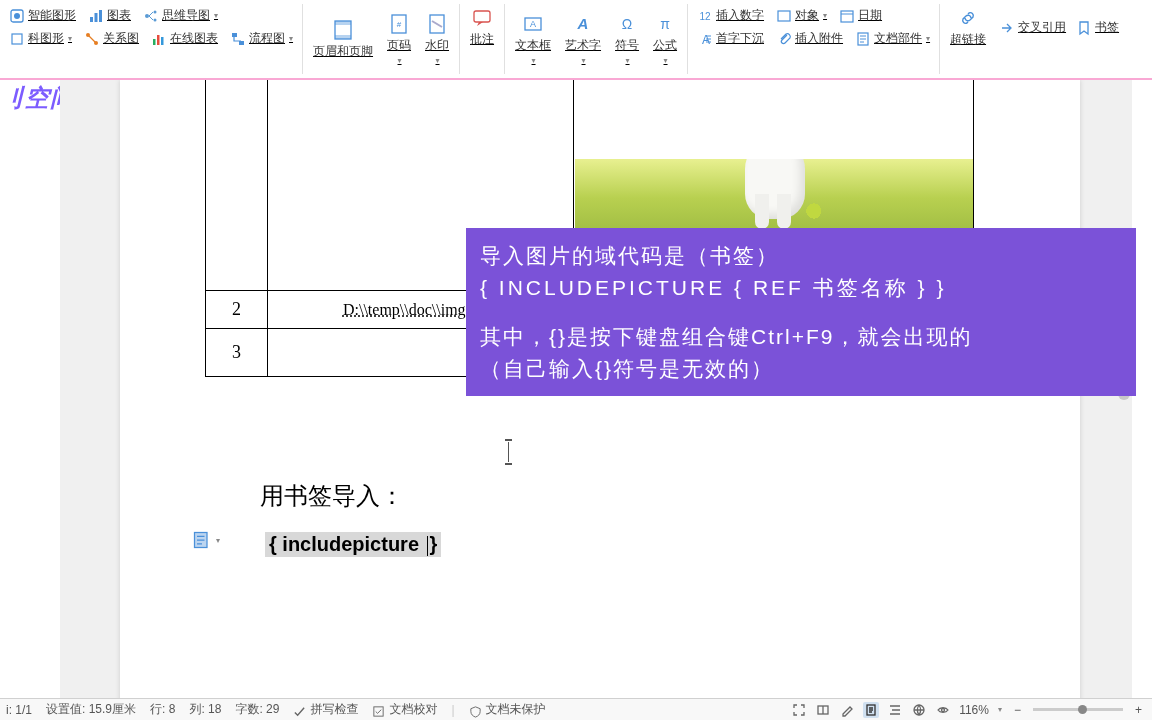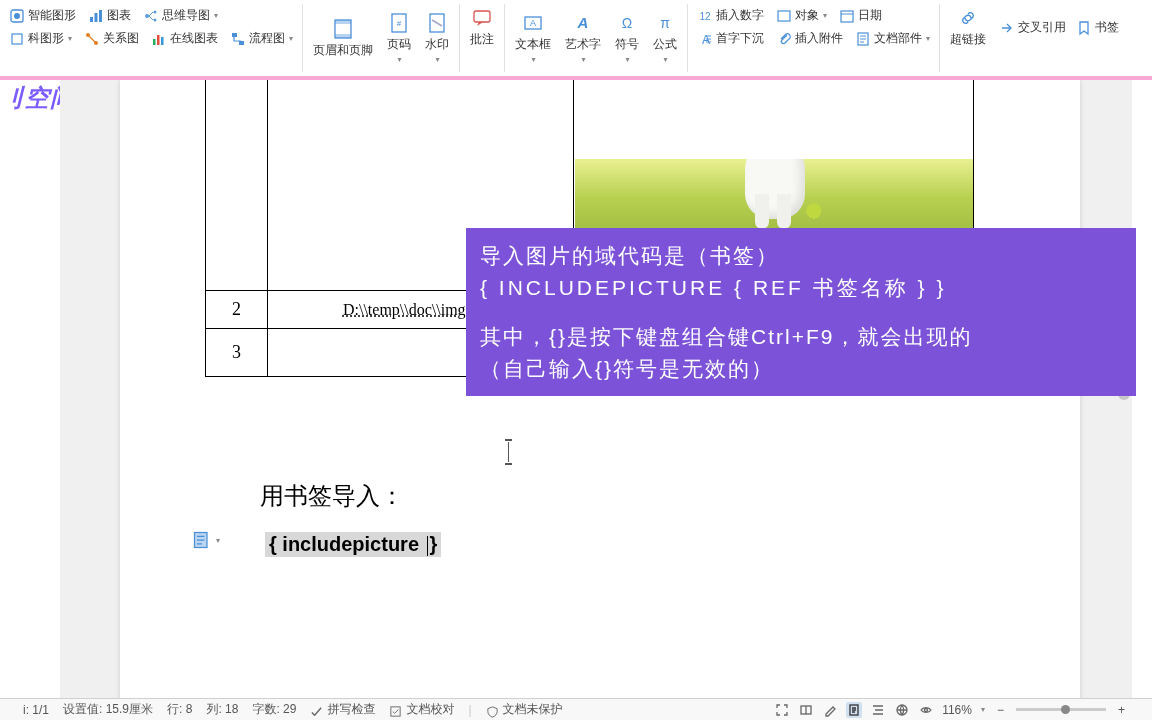--- a/index.html
+++ b/index.html
@@ -1,19 +1,19 @@
 <!DOCTYPE html>
 <html><head>
 <meta charset="utf-8">
 <style>
 * { margin:0; padding:0; box-sizing:border-box; font-family:"Microsoft YaHei",Arial,sans-serif; }
 body { width:1152px; height:720px; background:#fff; overflow:hidden; position:relative; }
 
 
-.ribbon { height:80px; background:#fff; border-bottom:4px solid #f9a8d4; display:flex; padding:4px 0; }
+.ribbon { height:80px; background:#fff; border-bottom:2px solid #f9a8d4; display:flex; padding:4px 0;text-decoration:underline; }
 .rgroup { display:flex; flex-direction:column; padding:0 4px; border-right:1px solid #e0e0e0; }
 .rrow { display:flex; gap:2px; }
 .ritem { display:flex; align-items:center; gap:3px; padding:3px 5px; font-size:12px; color:#333; cursor:pointer; white-space:nowrap; border-radius:3px; }
 .ricon { width:16px; height:16px; display:inline-flex; align-items:center; justify-content:center; }
 .rvert { display:flex; flex-direction:column; align-items:center; padding:3px 6px; gap:2px; font-size:12px; color:#333; cursor:pointer; }
 .rvert .ricon { width:22px; height:22px; }
 .ricon svg { width:100%; height:100%; }
 .dd { font-size:8px; color:#888; margin-left:1px; }
 
 
@@ -51,21 +51,21 @@
 .para-icon { position:absolute; left:72px; top:450px; width:20px; height:20px; }
 .caret { position:absolute; left:388px; top:362px; width:1px; height:20px; background:#555; }
 .caret::before { content:''; position:absolute; top:-3px; left:-3px; width:7px; height:2px; background:#555; }
 .caret::after { content:''; position:absolute; bottom:-3px; left:-3px; width:7px; height:2px; background:#555; }
 
 
 .overlay { position:absolute; right:16px; top:228px; width:670px; background:#7b52d8; color:#fff; padding:12px 14px; font-size:21px; line-height:1.5; font-family:"SimSun","Microsoft YaHei",serif; letter-spacing:2px; }
 .overlay .code { letter-spacing:3px; }
 
 
-.status { position:absolute; bottom:0; left:0; right:0; height:22px; background:#f8f8f8; border-top:1px solid #d0d0d0; display:flex; align-items:center; font-size:12px; color:#555; padding:0 23px; gap:14px; }
+.status { position:absolute; bottom:0; left:0; right:0; height:22px; background:#f8f8f8; border-top:1px solid #d0d0d0; display:flex; align-items:center; font-size:12px; color:#555; padding:0 6px; gap:14px; }
 .status .sep { color:#ccc; }
 .status-r { margin-left:auto; display:flex; align-items:center; gap:8px; }
 .sicon { width:16px; height:16px; display:inline-flex; align-items:center; justify-content:center; cursor:pointer; }
 .sicon svg { width:14px; height:14px; stroke:#666; fill:none; stroke-width:1.3; }
 .sicon.active svg { stroke:#333; } .sicon.active { background:#d0e0f0; border-radius:2px; }
 .zoom-bar { width:90px; height:3px; background:#ccc; position:relative; }
 .zoom-bar::after { content:''; position:absolute; left:50%; top:-3px; width:9px; height:9px; background:#888; border-radius:50%; }
 .si { display:flex; align-items:flex-end; gap:4px; cursor:pointer; }
 .si svg { width:13px; height:13px; }
 </style>

